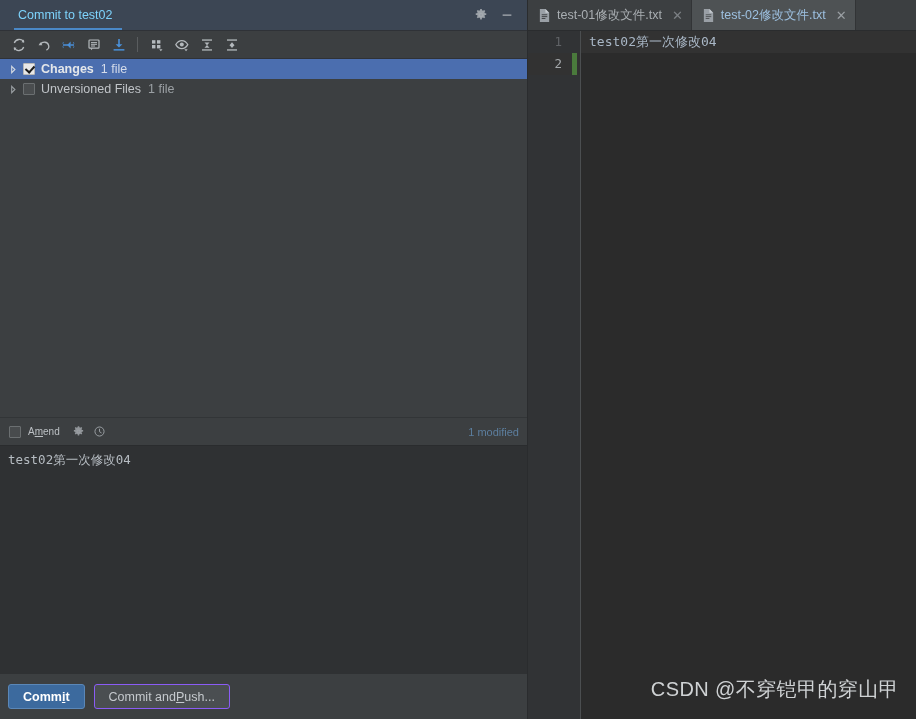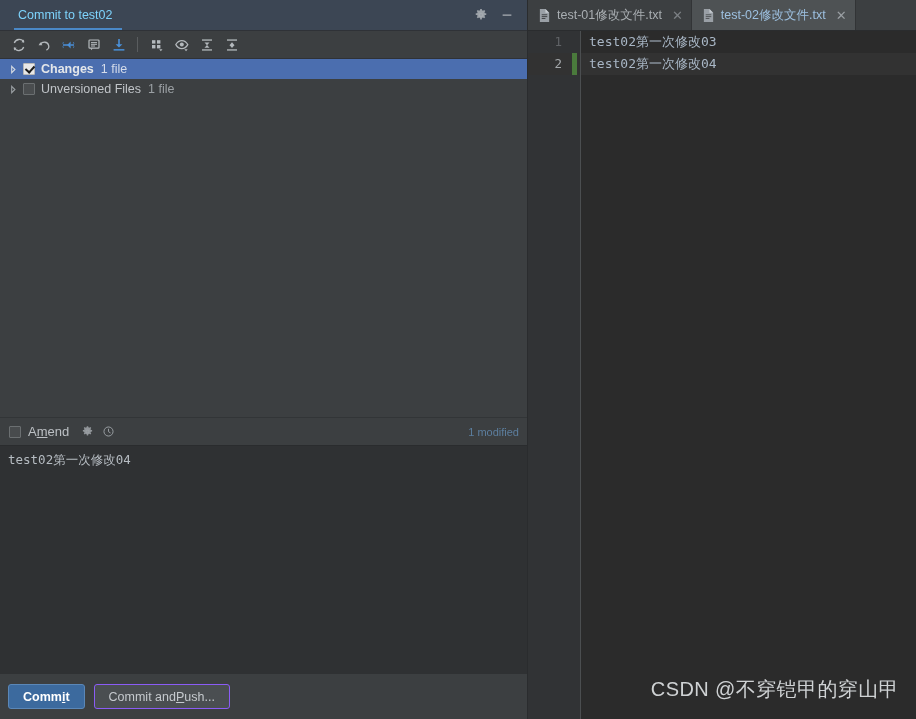--- a/index.html
+++ b/index.html
@@ -183,21 +183,21 @@
     box-sizing: border-box;
     border: 1px solid #6b6f71;
     background: #484b4d;
     border-radius: 1px;
     margin-right: 7px;
     cursor: pointer;
     flex: none;
   }
   .amend-label {
     color: #bcc0c4;
-    font-size: 13px;
+    font-size: 10px;
     cursor: default;
     margin-right: 12px;
   }
   .amend-label u { text-decoration: underline; }
   .amend-icons {
     display: flex;
     align-items: center;
     gap: 8px;
   }
   .amend-ico { cursor: pointer; display:flex; align-items:center; }
@@ -578,21 +578,20 @@
       <div class="gutter">
         <div class="gline">
           <span>1</span>
         </div>
         <div class="gline cur">
           <span>2</span>
           <span class="vcs-mark"></span>
         </div>
       </div>
       <div class="code-area">
-        <div class="cline">test02第一次修改03</div>
         <div class="cline cur">test02第一次修改04</div>
       </div>
     </div>
 
     <div class="watermark">CSDN @不穿铠甲的穿山甲</div>
   </div>
 
 </div>
 
 </body></html>

